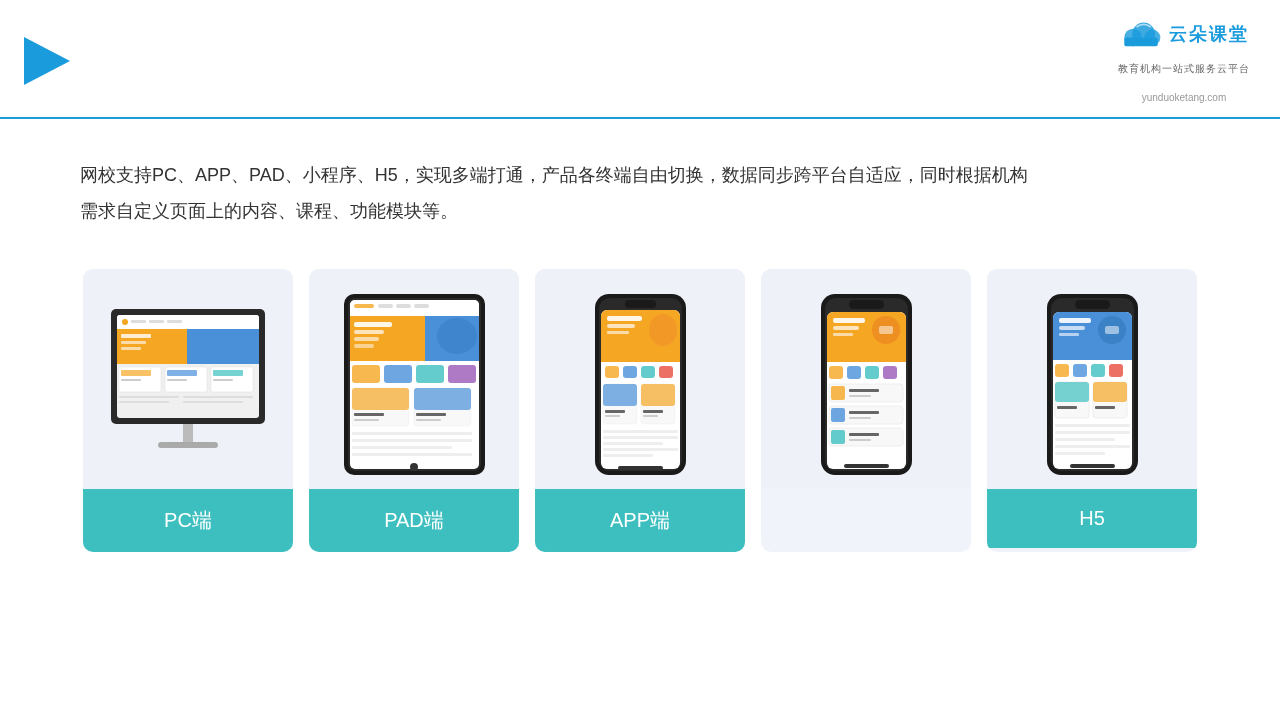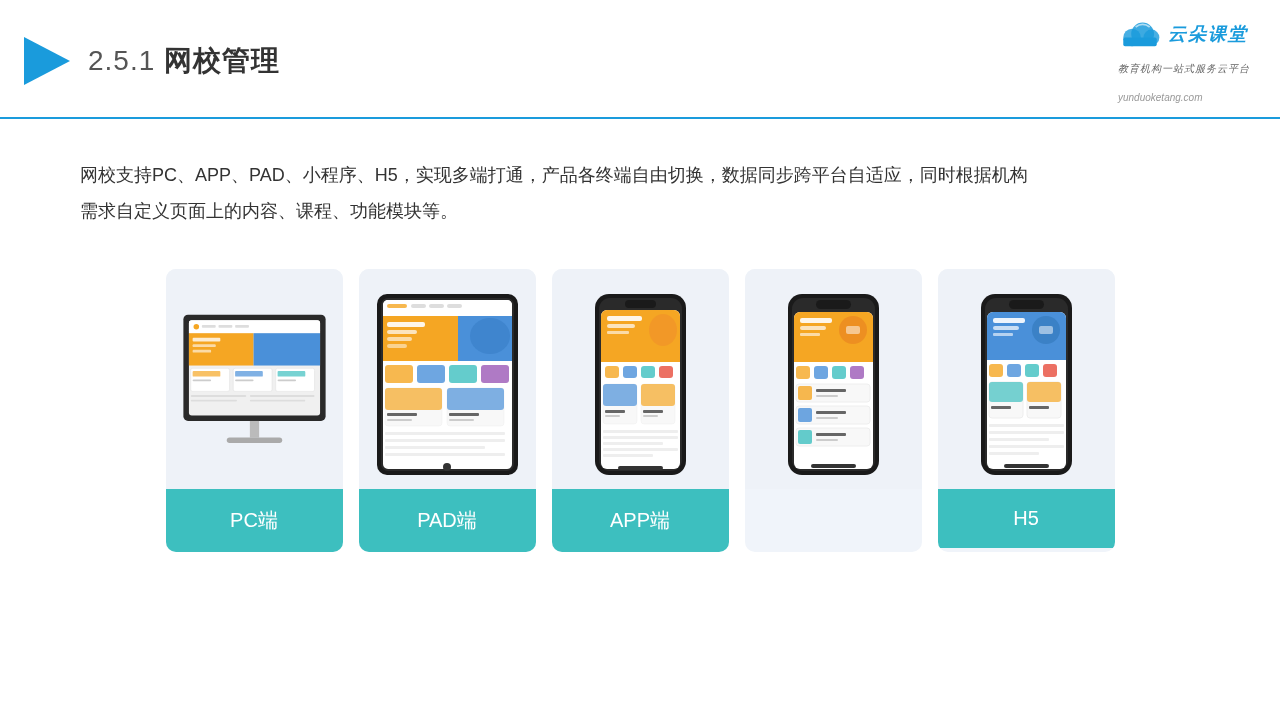--- a/index.html
+++ b/index.html
@@ -35,22 +35,21 @@
       color: #333;
       letter-spacing: 1px;
     }
     .title-number {
       color: #555;
       font-weight: normal;
     }
     .logo-area {
       display: flex;
       flex-direction: column;
-      align-items: flex-start;
-      font-style: italic;
+      align-items: center;
     }
     .logo-cloud {
       display: flex;
       align-items: center;
       gap: 6px;
     }
     .cloud-icon {
       width: 44px;
       height: 32px;
     }
@@ -81,21 +80,21 @@
     }
 
     
     .cards-container {
       display: flex;
       gap: 16px;
       padding: 20px 70px 20px 70px;
       justify-content: center;
     }
     .card {
-      width: 177px;
+      width: 210px;
       background: #f0f4fa;
       border-radius: 10px;
       overflow: hidden;
       display: flex;
       flex-direction: column;
     }
     .card-image-area {
       height: 220px;
       display: flex;
       align-items: center;
@@ -114,24 +113,20 @@
   </style>
 </head>
 <body>
 
 <div class="header">
   <div class="header-left">
 
     <svg class="play-icon" viewBox="0 0 52 52">
       <polygon points="4,2 4,50 50,26" fill="#1a9bdc"></polygon>
     </svg>
-    <span class="title-text">
-      <span class="title-number">2.5.1</span>
-      <span>网校管理</span>
-    </span>
   </div>
   <div class="logo-area">
     <div class="logo-cloud">
 
       <svg class="cloud-icon" viewBox="0 0 50 36">
         <circle cx="16" cy="22" r="10" fill="#1a9bdc" opacity="0.8"></circle>
         <circle cx="28" cy="18" r="13" fill="#1a9bdc" opacity="0.85"></circle>
         <circle cx="38" cy="22" r="9" fill="#1a9bdc" opacity="0.8"></circle>
         <rect x="6" y="22" width="38" height="10" fill="#1a9bdc" rx="2"></rect>
 

